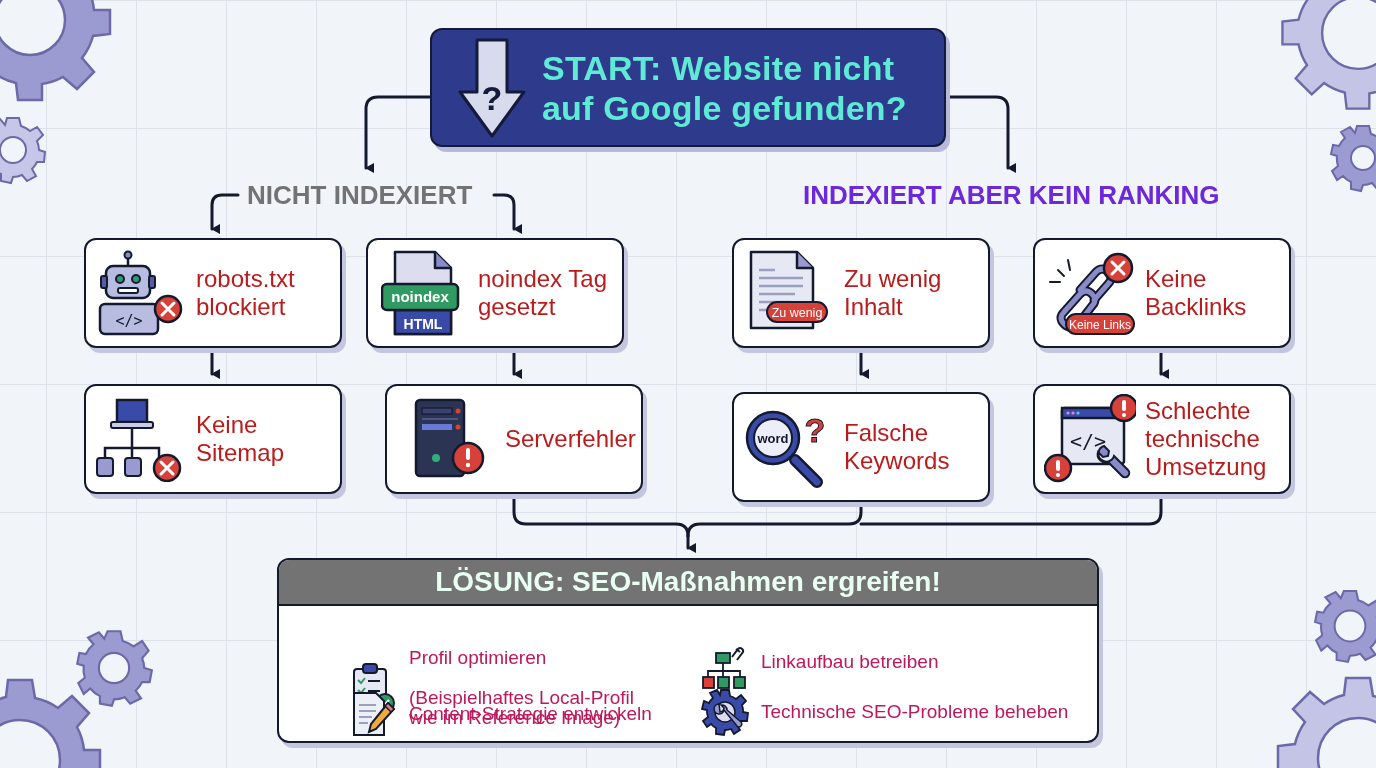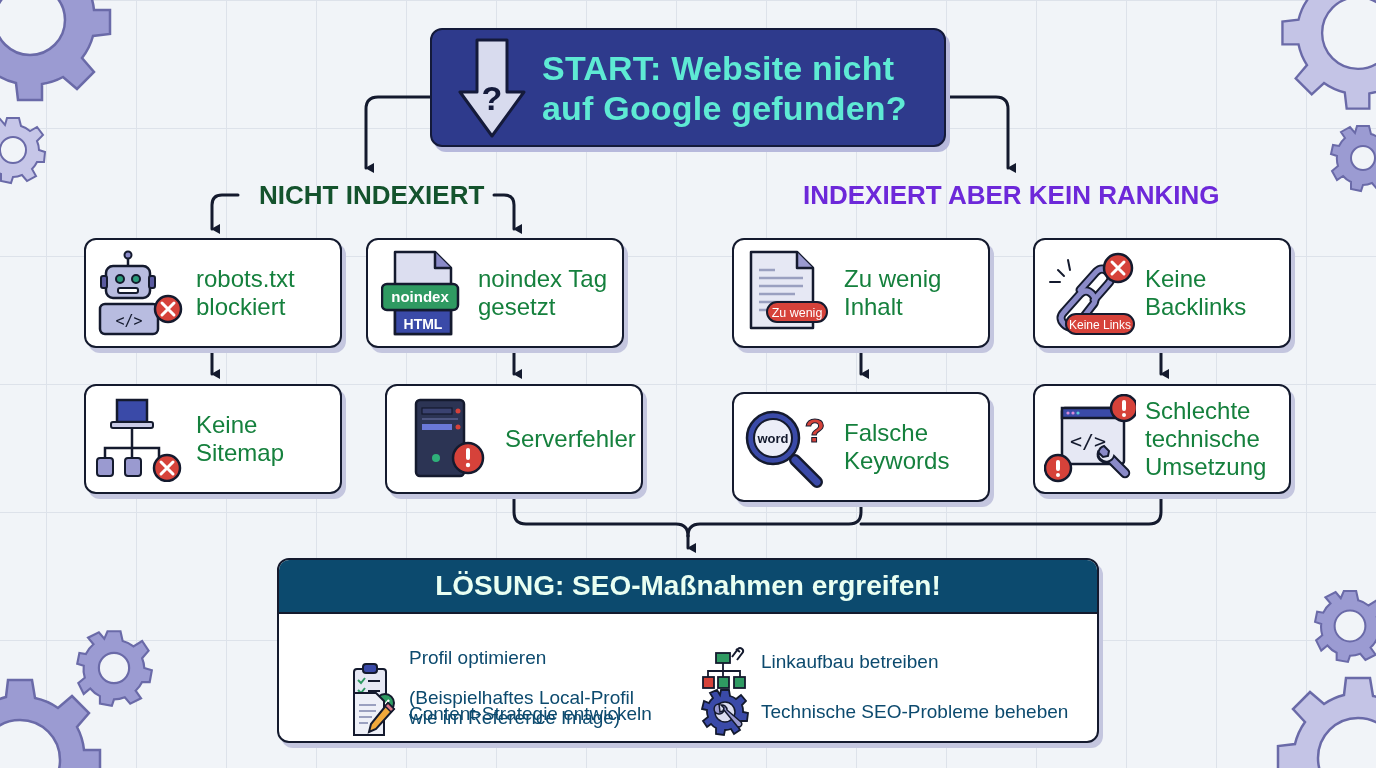--- a/index.html
+++ b/index.html
@@ -32,53 +32,53 @@
   }
   .start-icon { width: 100px; height: 100%; display:flex; align-items:center; justify-content:center; margin-left: 10px; }
   .start-title {
     color: #5eead4; font-weight: 700; font-size: 34px; line-height: 40px;
     white-space: pre-line; letter-spacing: 0.2px;
   }
 
   .branch-label {
     font-weight: 700; font-size: 26px; white-space: nowrap;
   }
-  .branch-left { left: 259px; top: 180px; color: #14532d; }
+  .branch-left { left: 247px; top: 180px; color: #737373; }
   .branch-right { left: 803px; top: 180px; color: #6d28d9; }
 
   
   .card {
     position: absolute;
     width: 258px; height: 110px;
     background: #fff;
     border: 2.5px solid #141a2e;
     border-radius: 12px;
     box-shadow: 4px 5px 0 #c4c6df;
     display: flex; align-items: center;
   }
   .card .icon { width: 110px; height: 100%; display: flex; align-items: center; justify-content: center; flex-shrink: 0; }
-  .card .label { font-size: 24px; line-height: 28px; font-weight: 400; color: #15803d; white-space: pre-line; }
+  .card .label { font-size: 24px; line-height: 28px; font-weight: 400; color: #b91c1c; white-space: pre-line; }
 
   
   .solution {
     left: 277px; top: 558px; width: 822px; height: 185px;
     background: #fff;
     border: 2.5px solid #141a2e;
     border-radius: 12px;
     box-shadow: 4px 5px 0 #c4c6df;
     overflow: hidden;
   }
   .solution-header {
-    height: 54px; background: #0c4a6e; border-bottom: 2.5px solid #141a2e;
+    height: 46px; background: #737373; border-bottom: 2.5px solid #141a2e;
     display: flex; align-items: center; justify-content: center;
     color: #e9fff2; font-weight: 700; font-size: 28px;
   }
   .sol-item { position: absolute; display: flex; align-items: center; }
   .sol-item .sicon { width: 48px; height: 48px; display:flex; align-items:center; justify-content:center; margin-right: 12px; }
-  .sol-item .stext { font-size: 19px; line-height: 20px; color: #0c4a6e; white-space: pre-line; }
+  .sol-item .stext { font-size: 19px; line-height: 20px; color: #be185d; white-space: pre-line; }
   .sol-item .stext .title { font-weight: 500; }
 </style>
 </head>
 <body>
 
 <svg class="gear" style="left:-60px; top:-70px;" width="180" height="180" viewBox="-90 -90 180 180">
   <g fill="#9b9bd2" stroke="#6a6aa8" stroke-width="2.5">
     <path d="M-12,-80 L12,-80 L15,-62 A62,62 0 0 1 38,-52 L52,-64 L69,-47 L57,-33 A62,62 0 0 1 64,-10 L80,-10 L80,14 L63,16 A62,62 0 0 1 52,38 L64,52 L47,69 L33,57 A62,62 0 0 1 12,64 L12,80 L-12,80 L-14,63 A62,62 0 0 1 -36,53 L-49,65 L-66,48 L-54,34 A62,62 0 0 1 -63,12 L-80,12 L-80,-12 L-63,-14 A62,62 0 0 1 -53,-36 L-65,-49 L-48,-66 L-34,-54 A62,62 0 0 1 -14,-63 Z"></path>
   </g>
   <circle r="35" fill="#f1f4f8" stroke="#6a6aa8" stroke-width="2.5"></circle>

